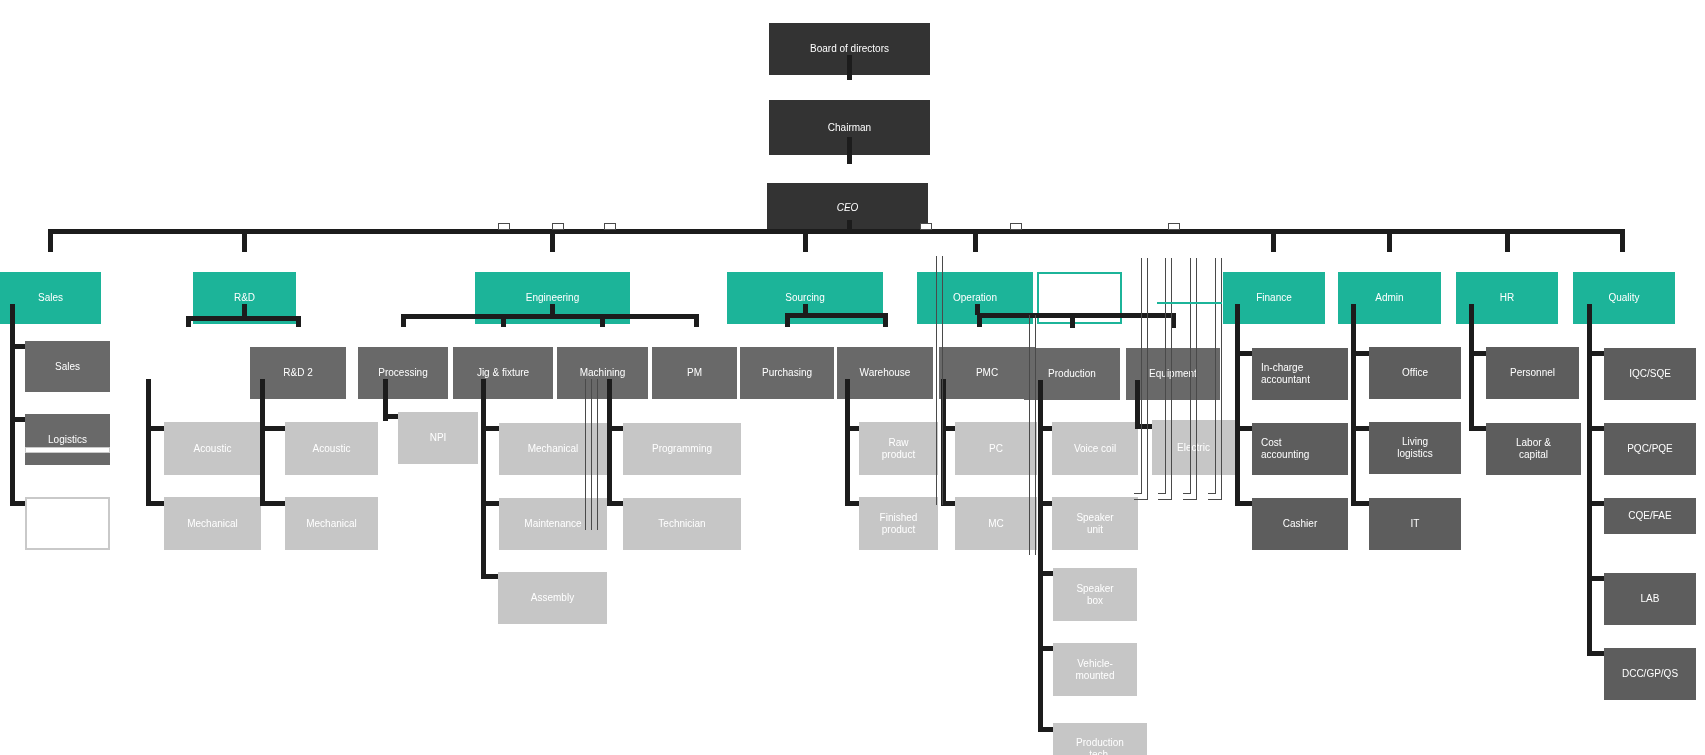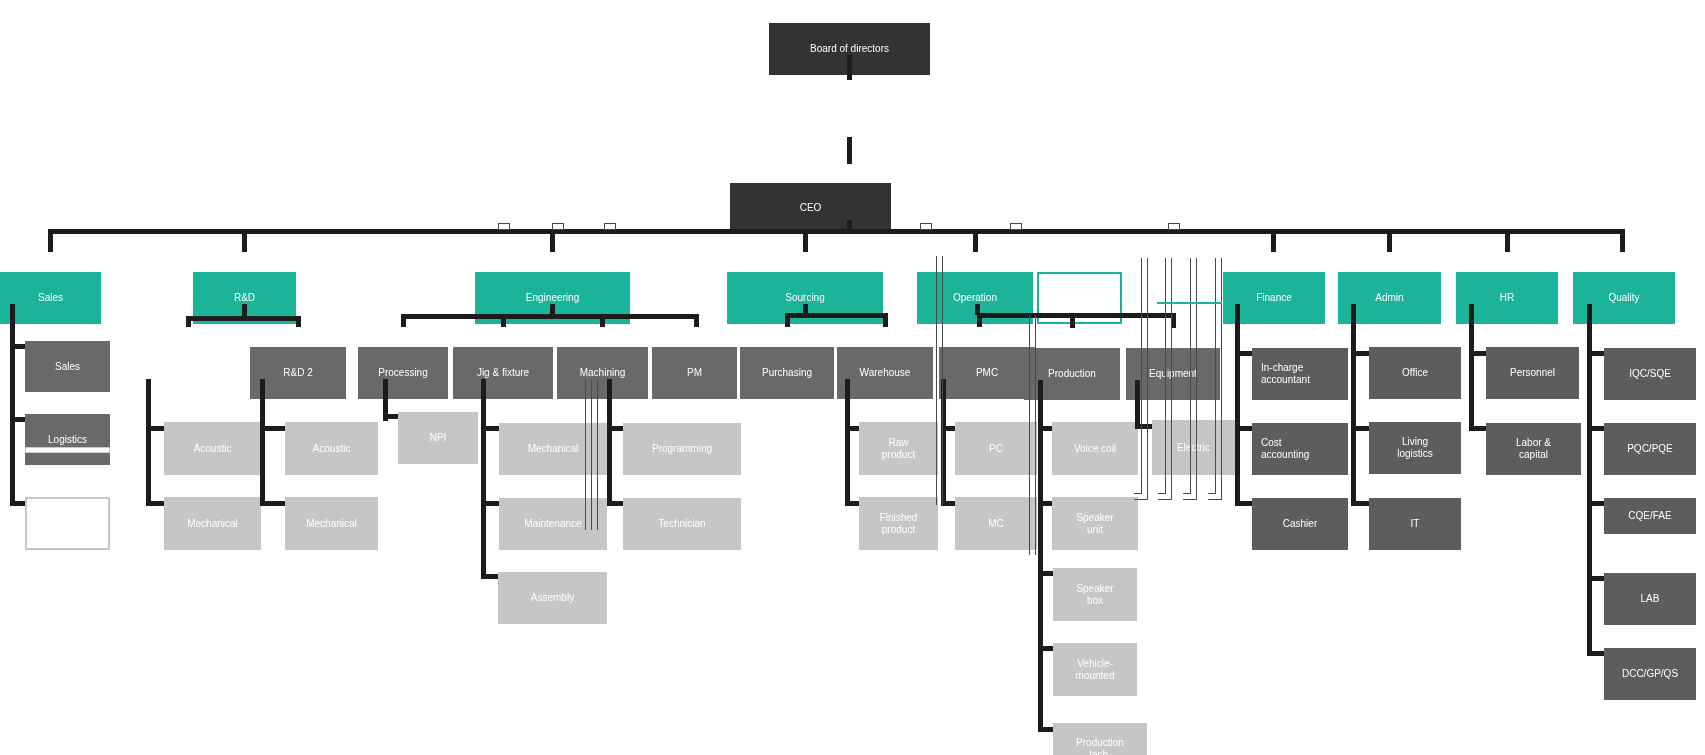--- a/index.html
+++ b/index.html
@@ -20,21 +20,22 @@
   .ln{position:absolute;background:var(--line,#1c1c1c);}
   .tl{position:absolute;background:#4a4a4a;}
   .hl{position:absolute;background:#fff;border:1px solid #4a4a4a;box-sizing:border-box;}
   .teal-ln{position:absolute;background:var(--dept,#1cb499);}
 </style>
 </head>
 <body>
 
 <div id="canvas" style="width: 1705px; height: 755px;">
     <div class="node exec" style="left: 769px; top: 3px; width: 161px; height: 52px;">Board of directors</div>
-    <div class="node exec" style="left: 730px; top: 163px; width: 161px; height: 49px;">CEO</div>
+    <div class="node exec" style="left: 769px; top: 80px; width: 161px; height: 55px;">Chairman</div>
+    <div class="node exec" style="left: 767px; top: 163px; width: 161px; height: 49px; font-style: italic;">CEO</div>
     <div class="node dept" style="left: 0px; top: 252px; width: 101px; height: 52px;">Sales</div>
     <div class="node dept" style="left: 193px; top: 252px; width: 103px; height: 52px;">R&amp;D</div>
     <div class="node dept" style="left: 475px; top: 252px; width: 155px; height: 52px;">Engineering</div>
     <div class="node dept" style="left: 727px; top: 252px; width: 156px; height: 52px;">Sourcing</div>
     <div class="node dept" style="left: 917px; top: 252px; width: 116px; height: 52px;">Operation</div>
     <div class="node empty-teal" style="left: 1037px; top: 252px; width: 85px; height: 52px;"></div>
     <div class="node dept" style="left: 1338px; top: 252px; width: 103px; height: 52px;">Admin</div>
     <div class="node dept" style="left: 1223px; top: 252px; width: 102px; height: 52px;">Finance</div>
     <div class="node dept" style="left: 1456px; top: 252px; width: 102px; height: 52px;">HR</div>
     <div class="node dept" style="left: 1573px; top: 252px; width: 102px; height: 52px;">Quality</div>

